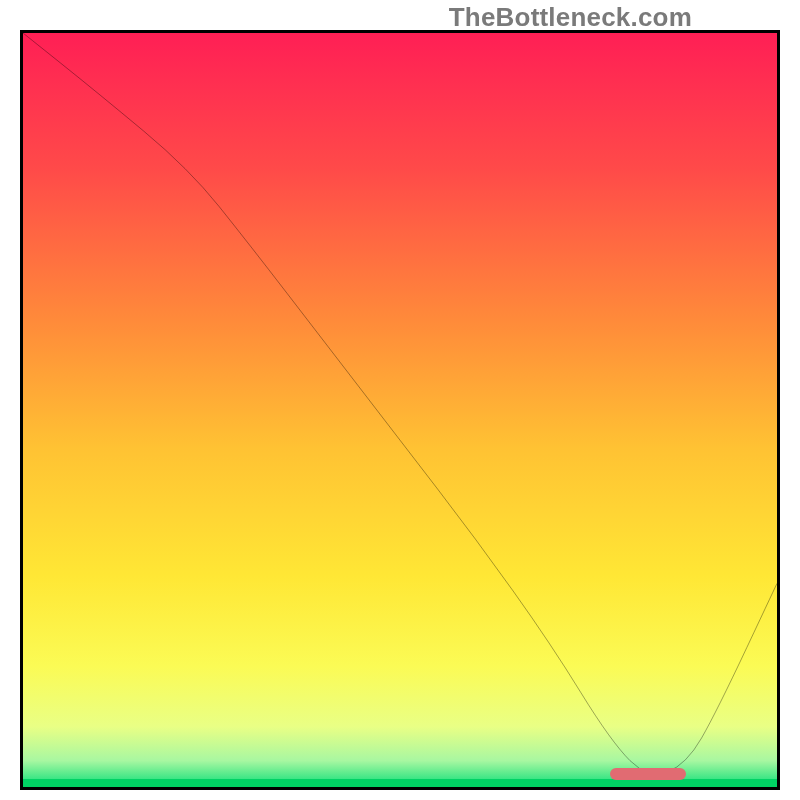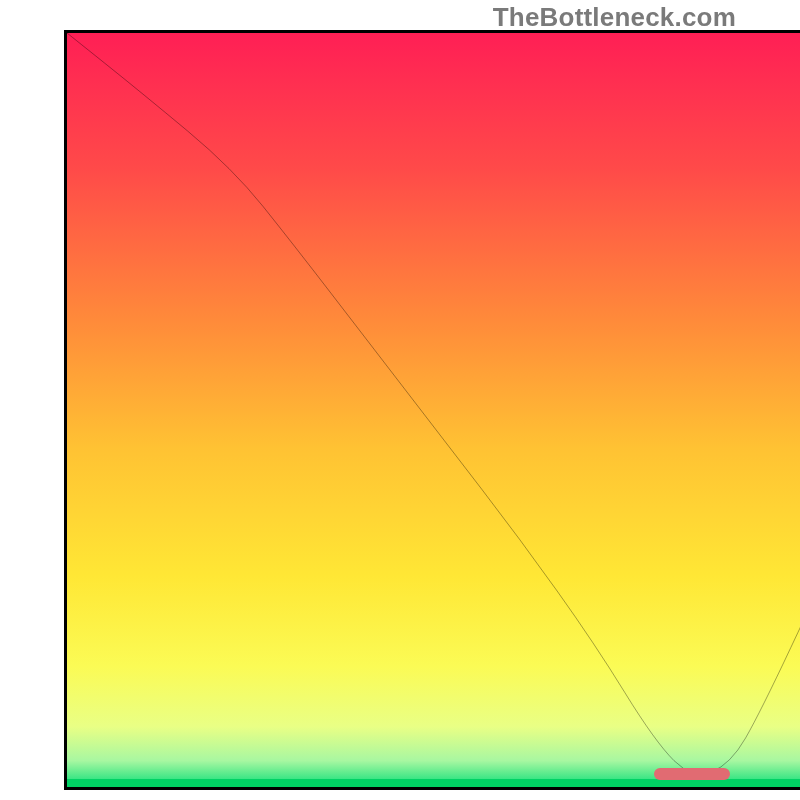--- a/index.html
+++ b/index.html
@@ -9,21 +9,20 @@
     height: 800px;
     overflow: hidden;
     background: #ffffff;
     font-family: Arial, Helvetica, sans-serif;
   }
   .frame {
     position: relative;
     width: 700px;
     height: 800px;
     box-sizing: border-box;
-    margin-left: 44px;
   }
   .watermark {
     position: absolute;
     top: 2px;
     right: 8px;
     font-size: 26px;
     font-weight: 600;
     color: #7a7a7a;
     letter-spacing: 0.2px;
   }

